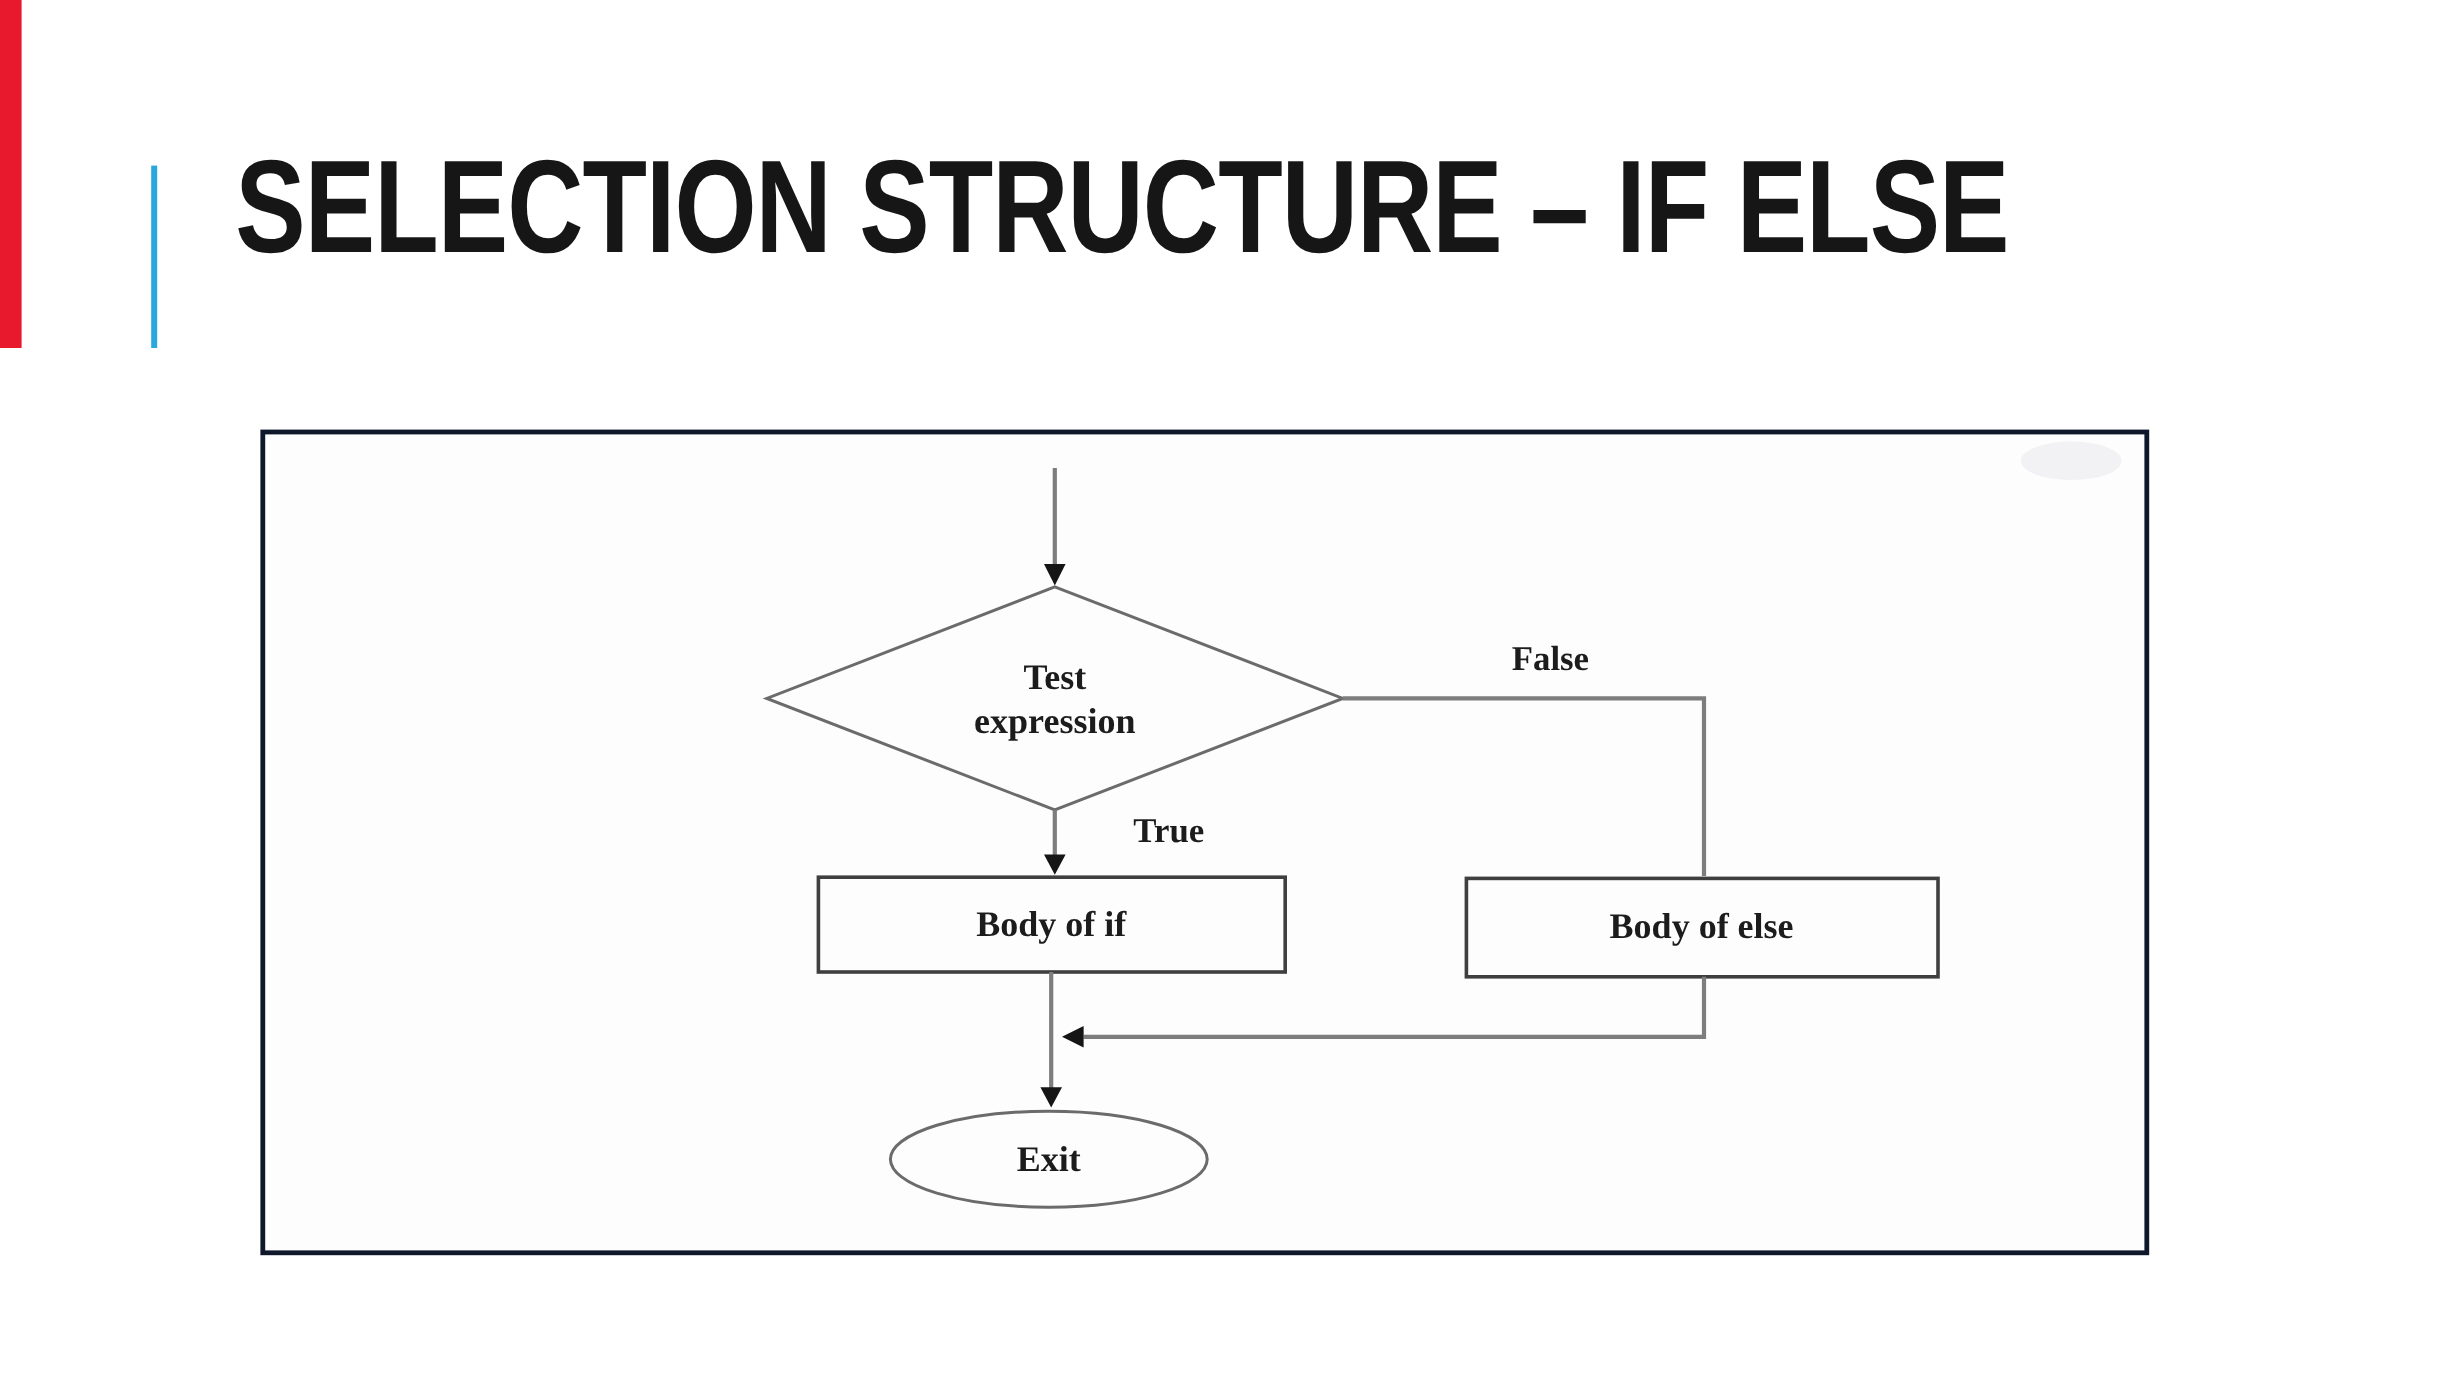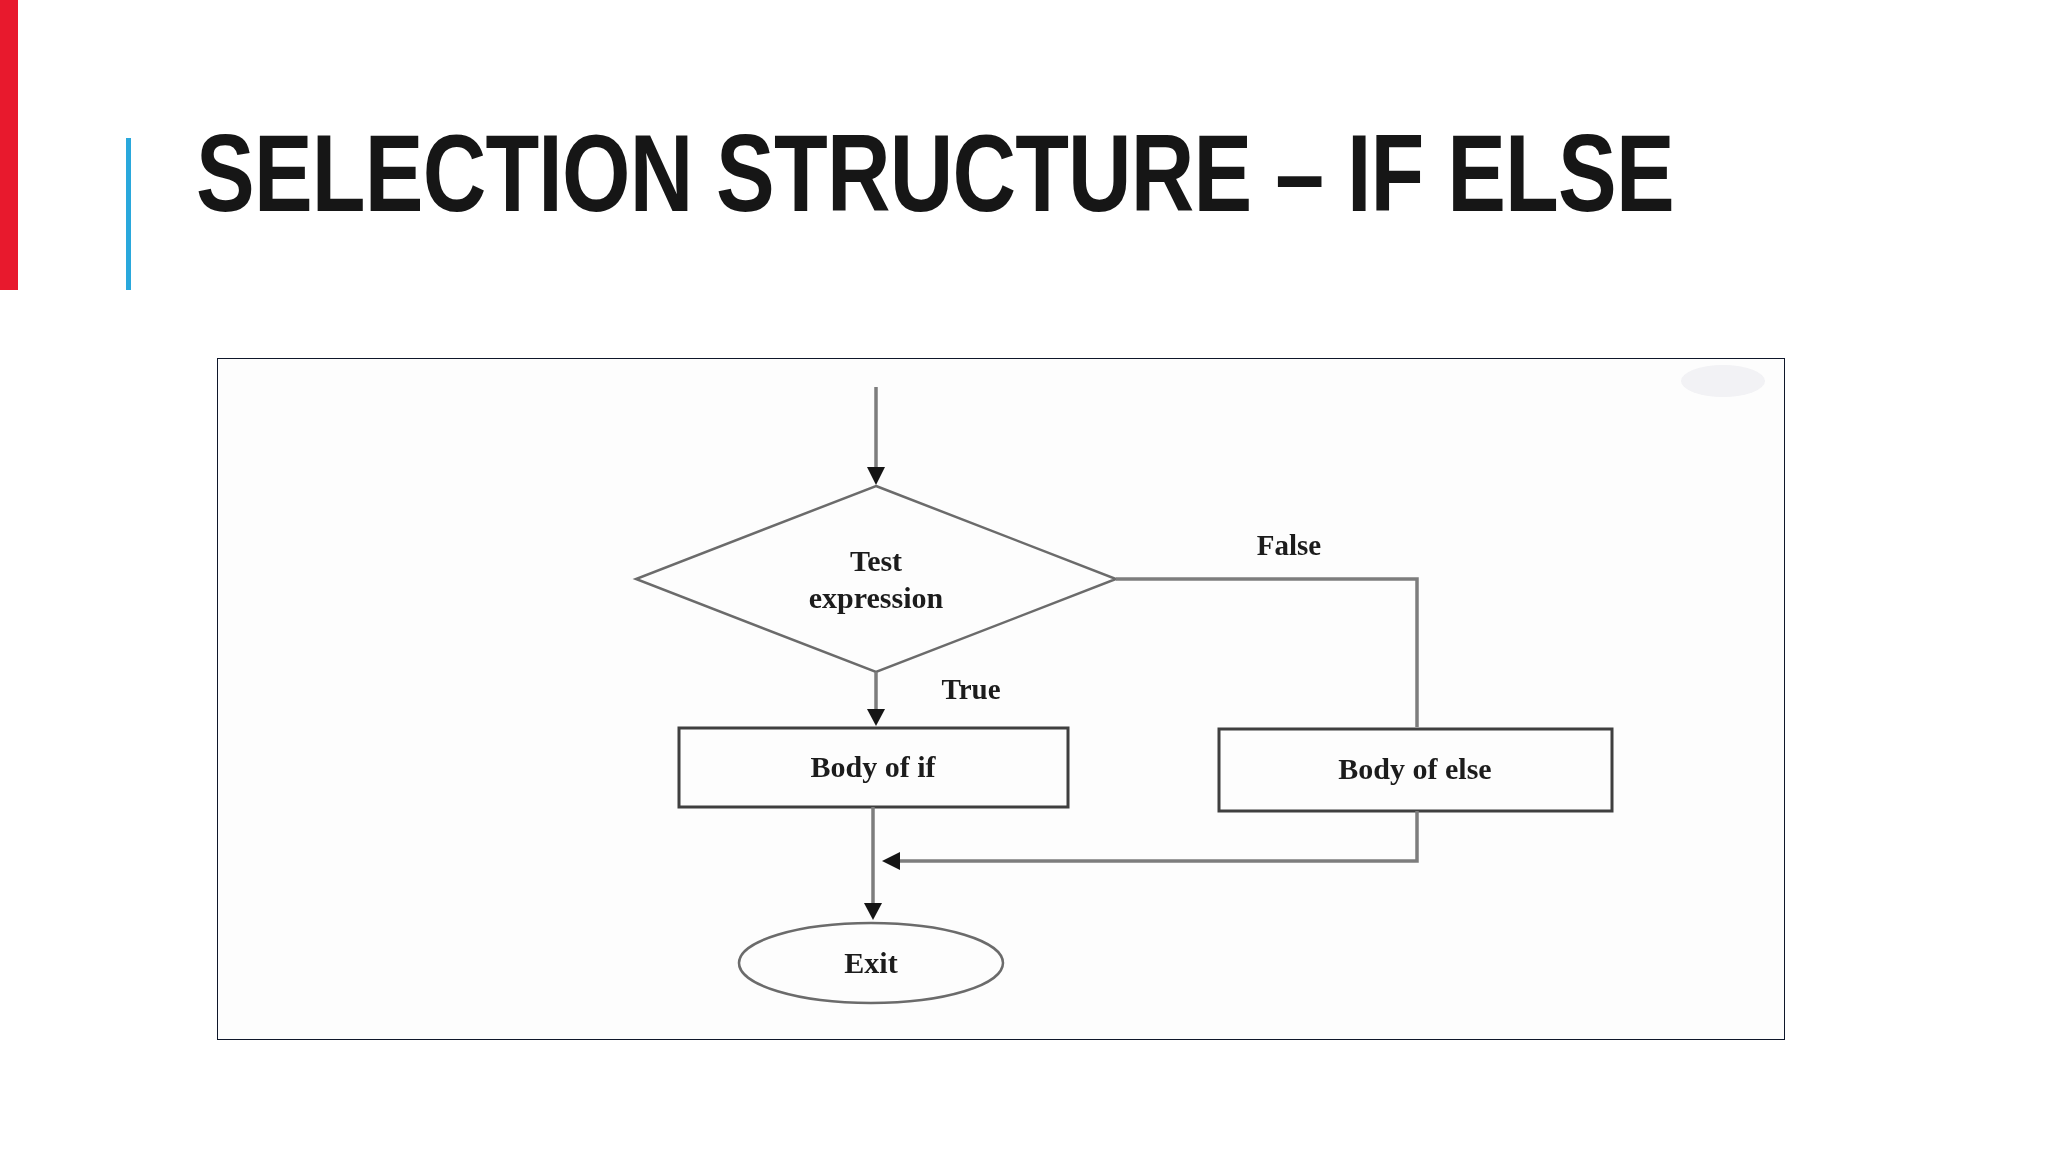--- a/index.html
+++ b/index.html
@@ -32,21 +32,21 @@
     text-align:center;
   }
   .title .squeeze{
     display:inline-block;
     transform:scaleX(0.80);
     transform-origin:left center;
   }
   .figure{
     position:absolute;left:217px;top:358px;
     width:1566px;height:680px;
-    border:1px solid #0f172a;
+    border:4px solid #0f172a;
     background:#fdfdfd;
     box-sizing:content-box;
   }
   .figure svg{display:block;width:1566px;height:680px;}
   .fc-text{
     font-family:"Liberation Serif", serif;
     font-weight:700;
     fill:#1c1c1c;
   }
   .fc-node-label{font-size:30px;}

